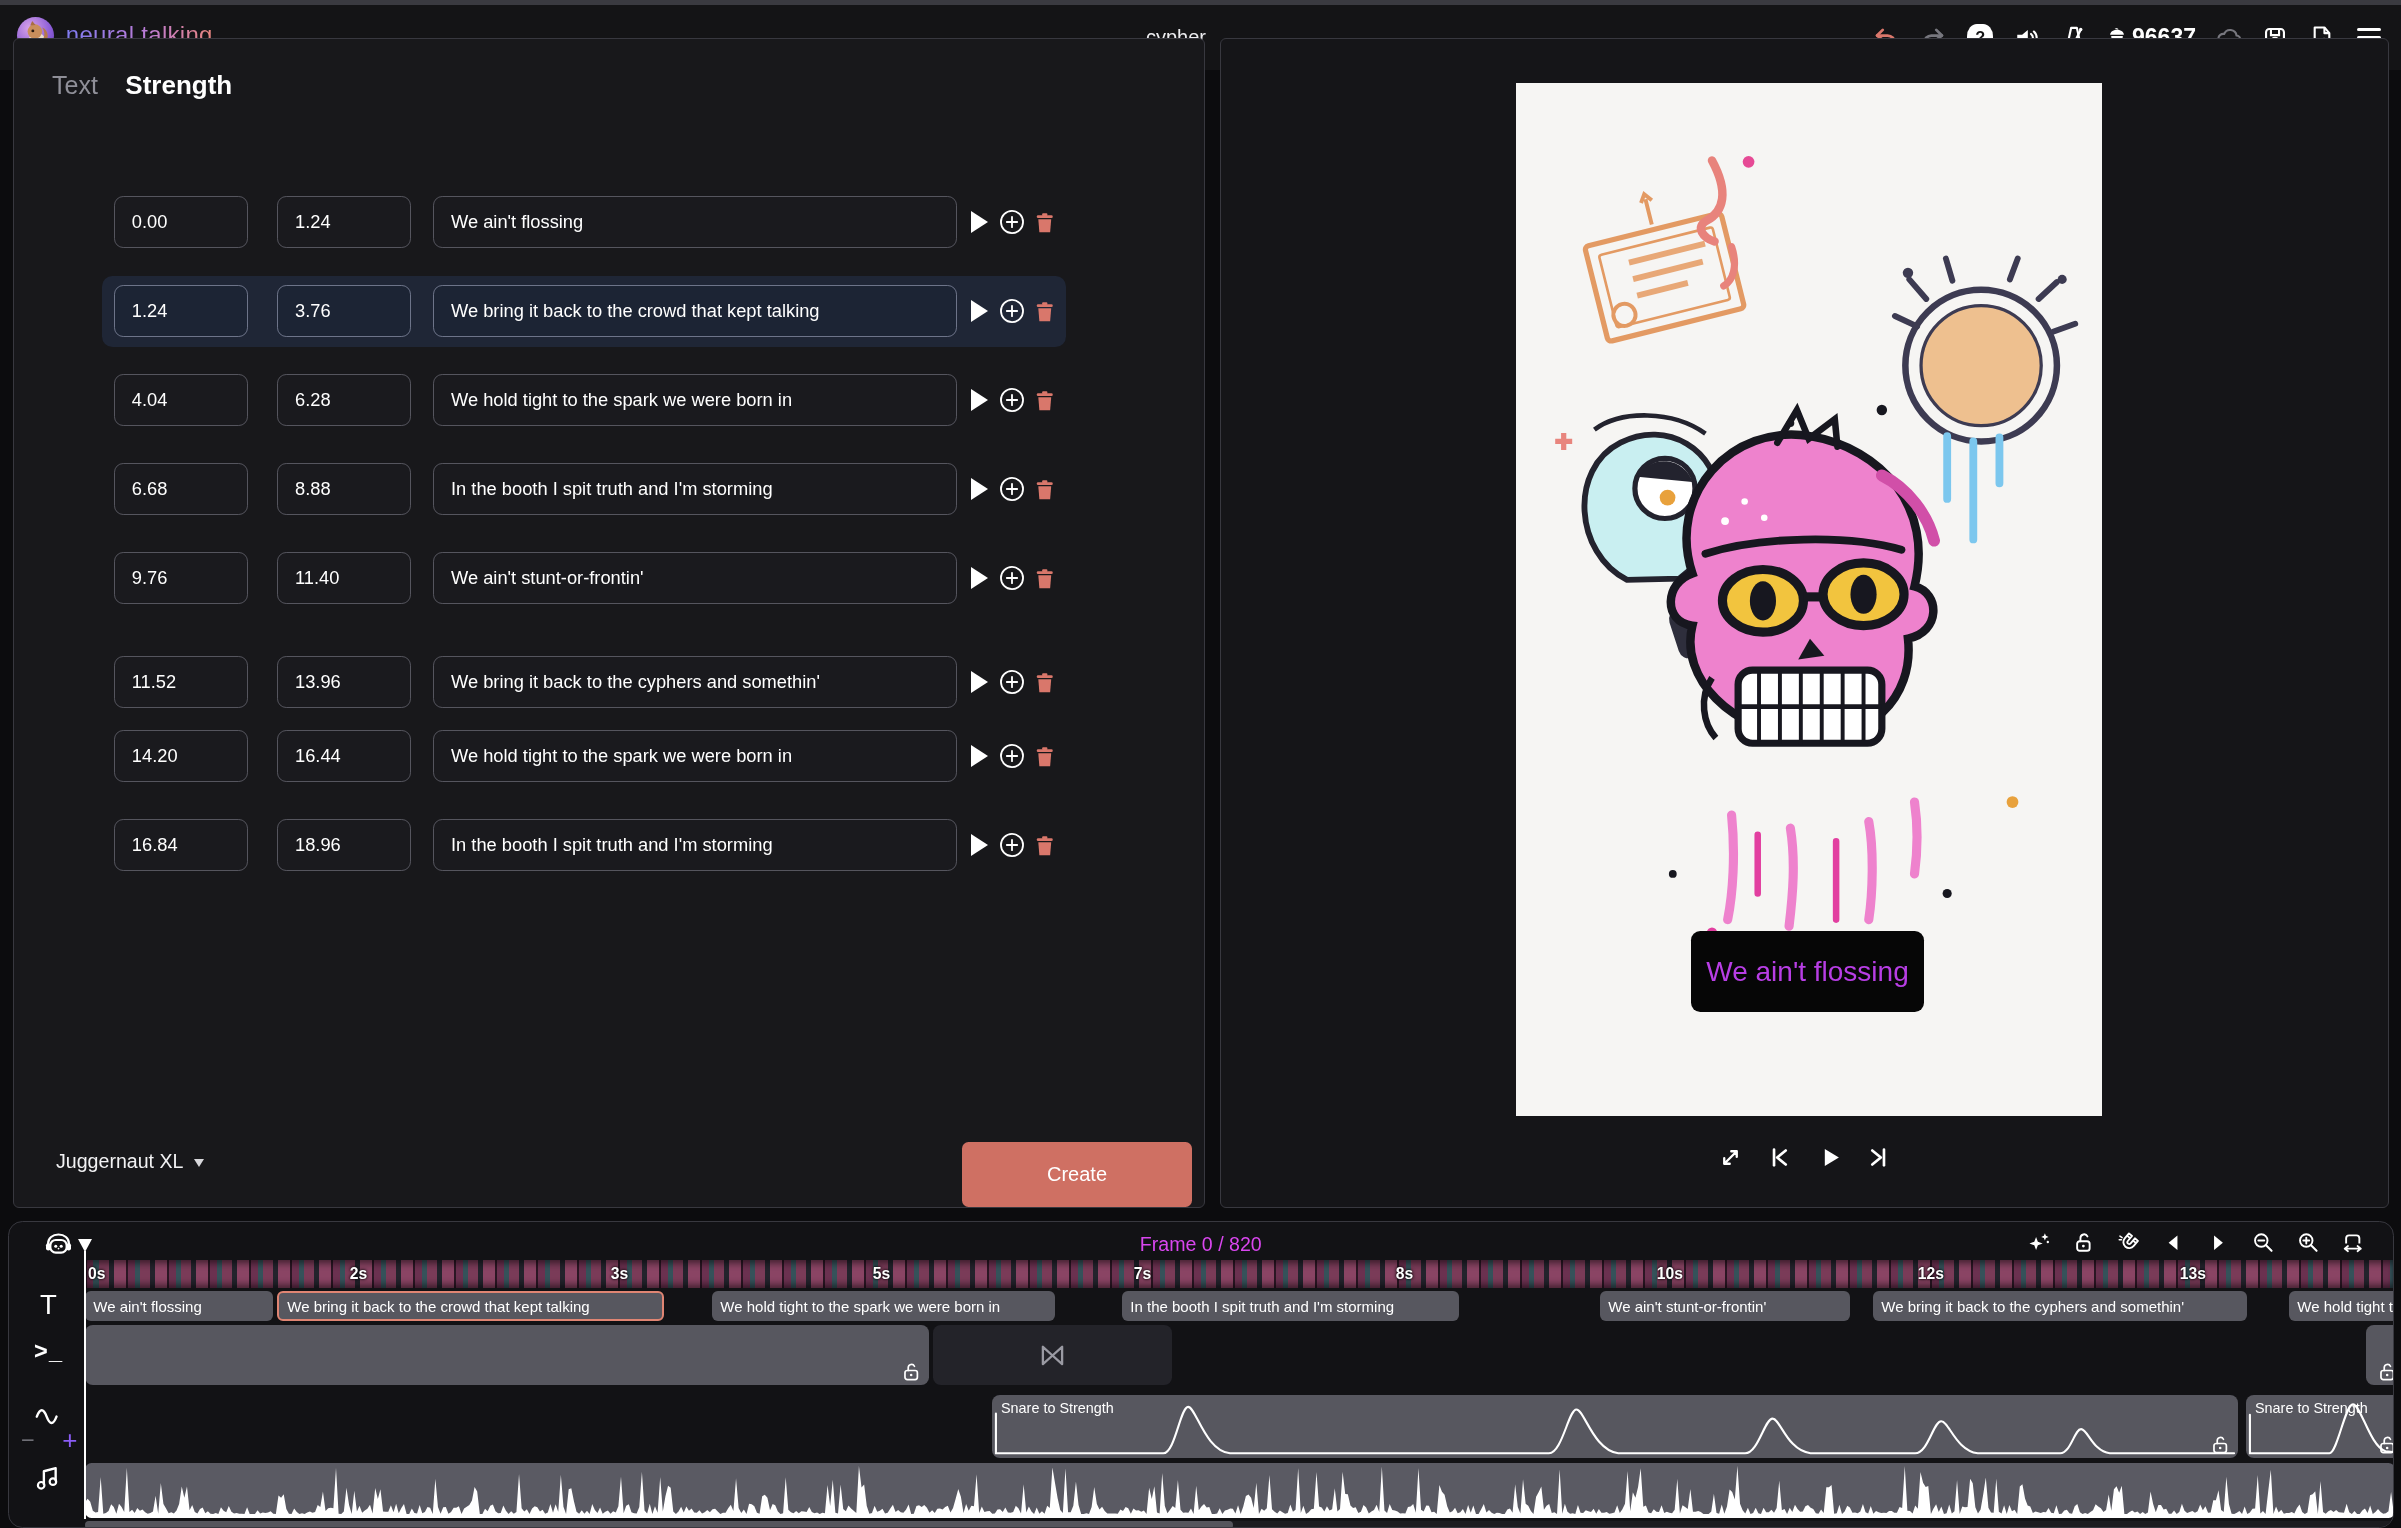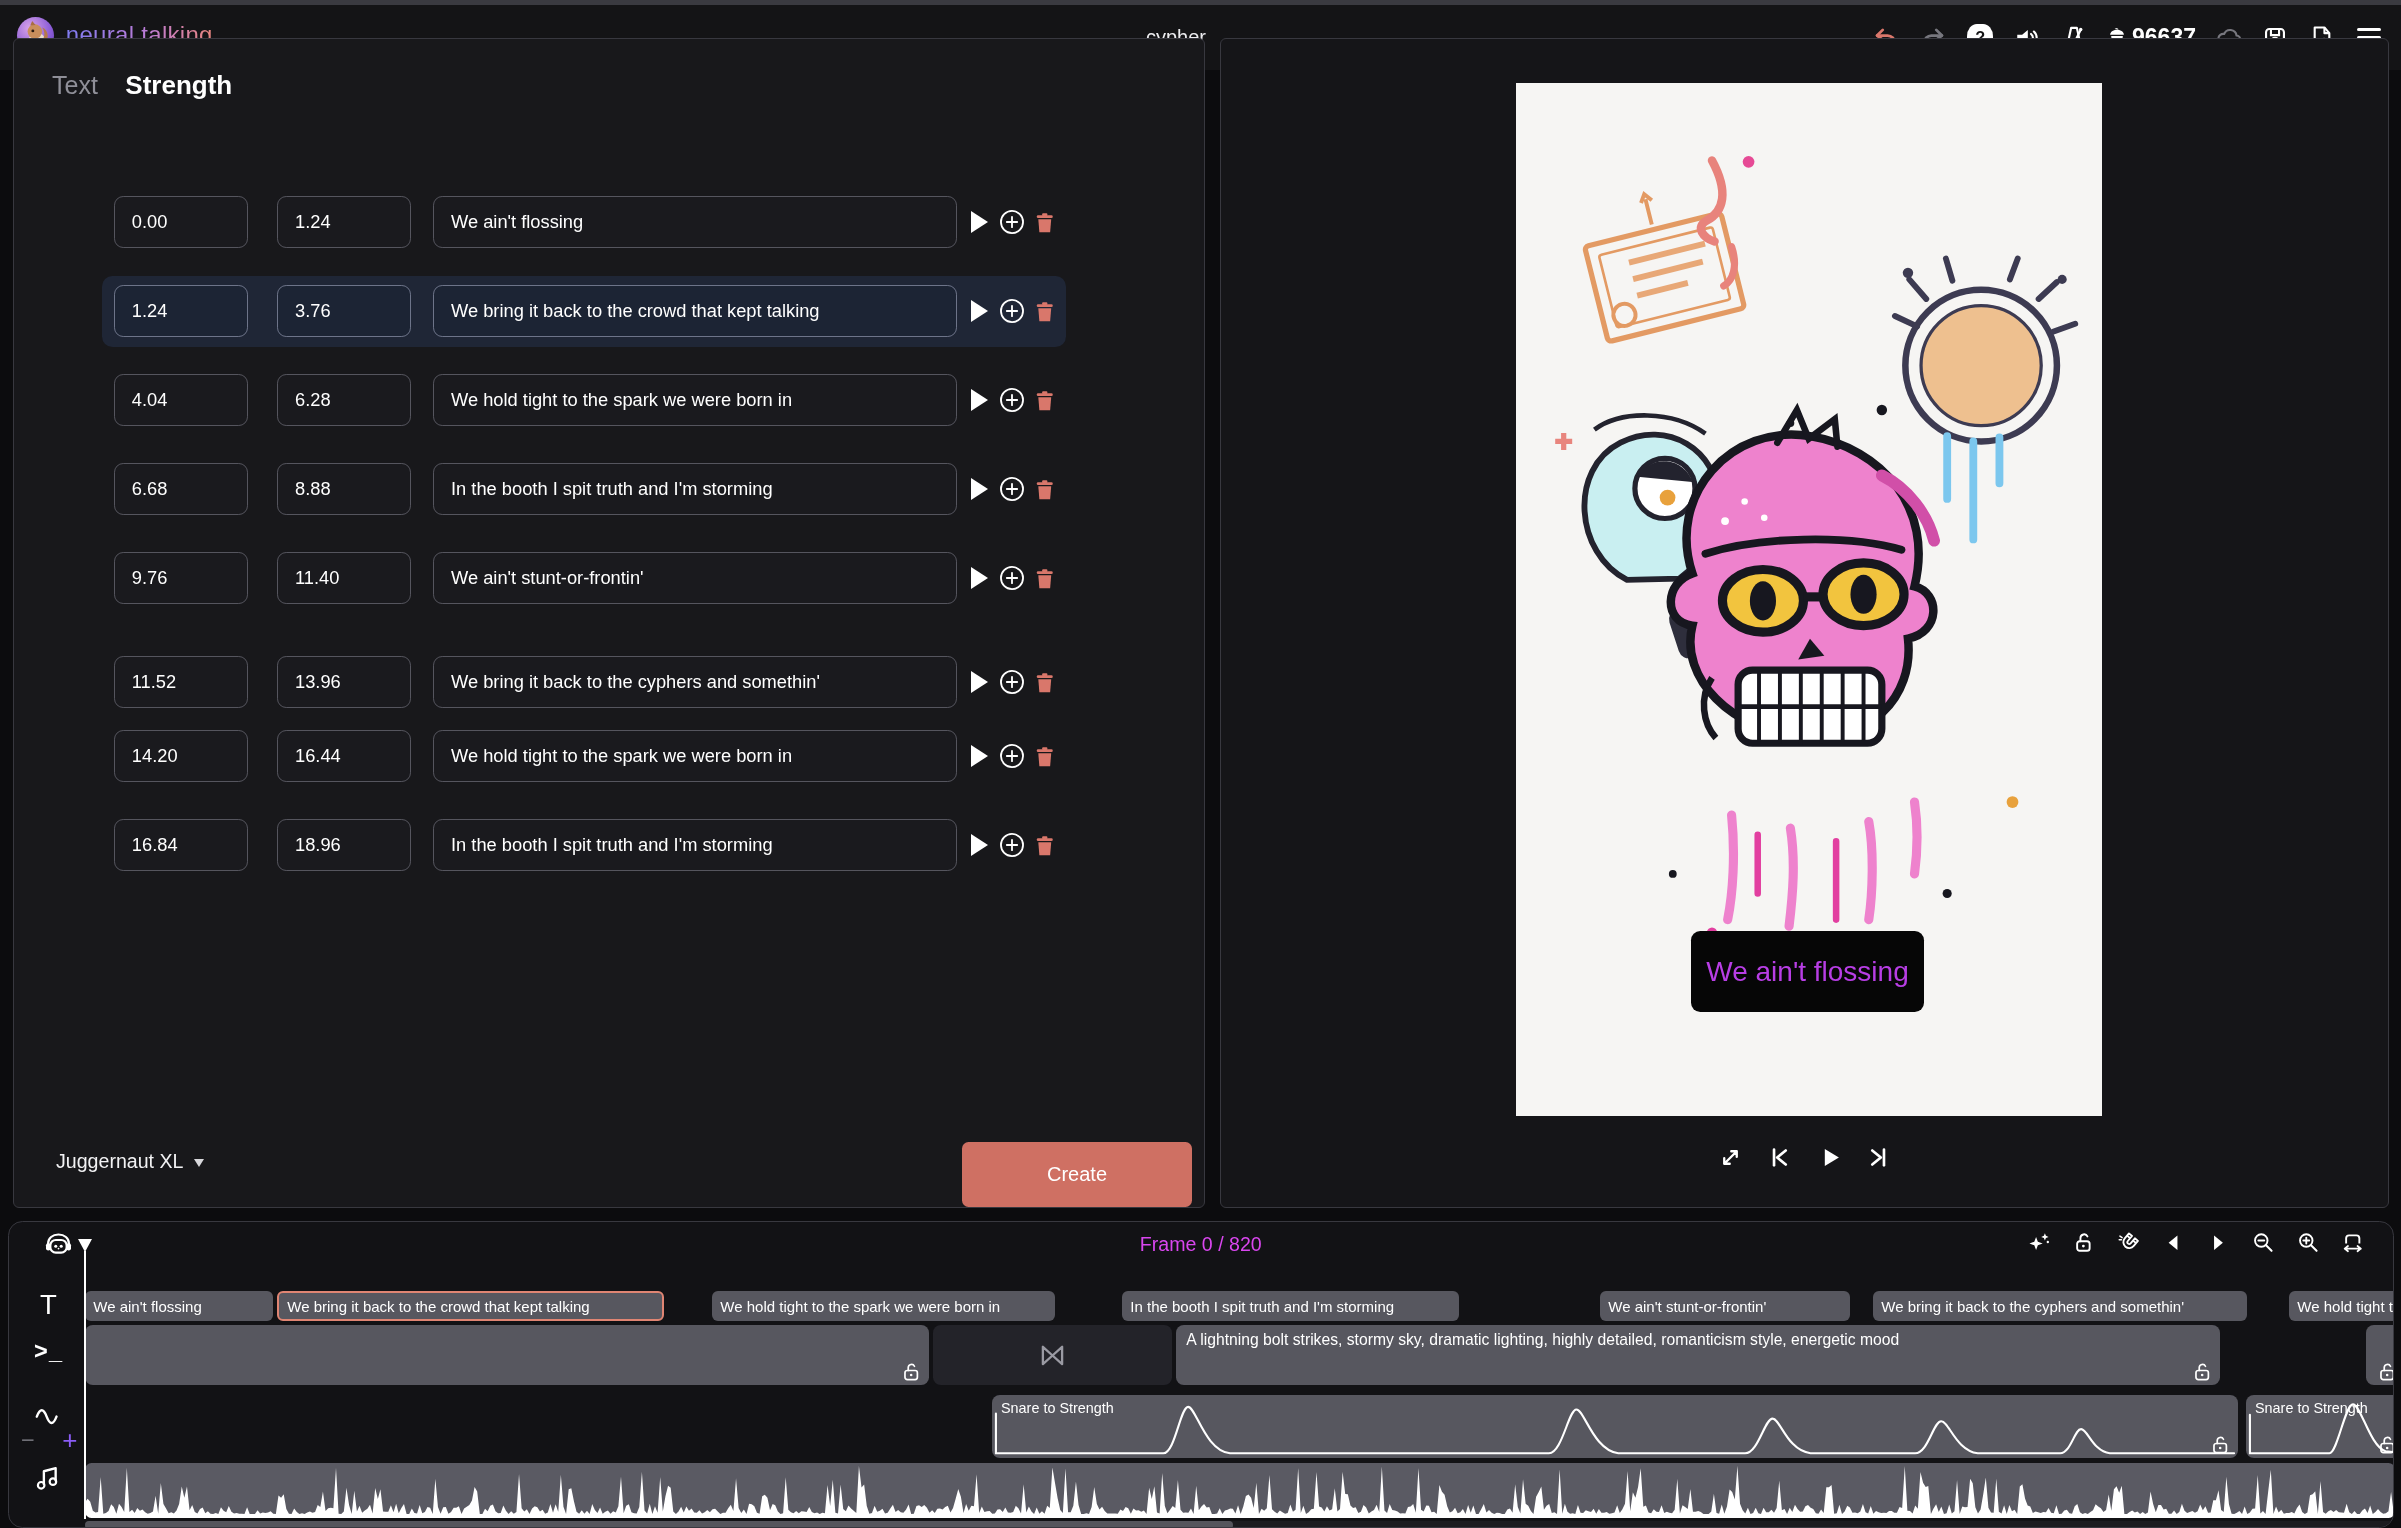--- a/index.html
+++ b/index.html
@@ -565,20 +565,31 @@
   <div class="gutter-icon gutter-minus">−</div>
   <div class="gutter-icon gutter-plus">+</div>
   <div class="gutter-icon gutter-note">
     <svg viewBox="0 0 32 32" width="29" height="31">
         <path d="M12 23V8l13-3.5V19" fill="none" stroke="#fff" stroke-width="2.6" stroke-linejoin="round"></path>
         <circle cx="9" cy="23.5" r="3.6" fill="none" stroke="#fff" stroke-width="2.4"></circle>
         <circle cx="22" cy="19.5" r="3.6" fill="none" stroke="#fff" stroke-width="2.4"></circle>
       </svg>
   </div>
 
+  <div class="filmstrip" id="filmstrip">
+      <span class="ruler-label" style="left: 3.3px;">0s</span>
+      <span class="ruler-label" style="left: 265px;">2s</span>
+      <span class="ruler-label" style="left: 526px;">3s</span>
+      <span class="ruler-label" style="left: 788px;">5s</span>
+      <span class="ruler-label" style="left: 1049px;">7s</span>
+      <span class="ruler-label" style="left: 1311px;">8s</span>
+      <span class="ruler-label" style="left: 1572px;">10s</span>
+      <span class="ruler-label" style="left: 1833px;">12s</span>
+      <span class="ruler-label" style="left: 2095px;">13s</span>
+    </div>
 
   <div id="segment-track">
       <div class="tl-seg" style="left: 76px; width: 188px;">
         <span>We ain't flossing</span>
       </div>
       <div class="tl-seg selected" style="left: 268px; width: 387px;">
         <span>We bring it back to the crowd that kept talking</span>
       </div>
       <div class="tl-seg" style="left: 703px; width: 343px;">
         <span>We hold tight to the spark we were born in</span>
@@ -604,30 +615,20 @@
           <path d="M8 13V8.5A5 5 0 0 1 17.5 6.5" fill="none" stroke="#fff" stroke-width="2.6" stroke-linecap="round"></path>
           <circle cx="12.5" cy="20" r="2" fill="#fff"></circle>
         </svg>
       </span>
   </div>
   <div class="tl-block prompt-row transition-block" style="left:924px;width:239px;">
     <svg viewBox="0 0 28 26">
         <path d="M4 4v18l10-9zM24 4v18l-10-9z" fill="none" stroke="currentColor" stroke-width="2.4" stroke-linejoin="round"></path>
       </svg>
   </div>
-  <div class="tl-block prompt-row" style="left:1167px;width:1044px;">
-    <span class="prompt-text">A lightning bolt strikes, stormy sky, dramatic lighting, highly detailed, romanticism style, energetic mood</span>
-    <span class="lock-slot">
-        <svg viewBox="0 0 26 30">
-          <rect x="3" y="13" width="19" height="14" rx="3.5" fill="none" stroke="#fff" stroke-width="2.6"></rect>
-          <path d="M8 13V8.5A5 5 0 0 1 17.5 6.5" fill="none" stroke="#fff" stroke-width="2.6" stroke-linecap="round"></path>
-          <circle cx="12.5" cy="20" r="2" fill="#fff"></circle>
-        </svg>
-      </span>
-  </div>
   <div class="tl-block prompt-row" style="left:2357px;width:46px;">
     <span class="lock-slot" style="right:15.7px">
         <svg viewBox="0 0 26 30">
           <rect x="3" y="13" width="19" height="14" rx="3.5" fill="none" stroke="#fff" stroke-width="2.6"></rect>
           <path d="M8 13V8.5A5 5 0 0 1 17.5 6.5" fill="none" stroke="#fff" stroke-width="2.6" stroke-linecap="round"></path>
           <circle cx="12.5" cy="20" r="2" fill="#fff"></circle>
         </svg>
       </span>
   </div>
 

